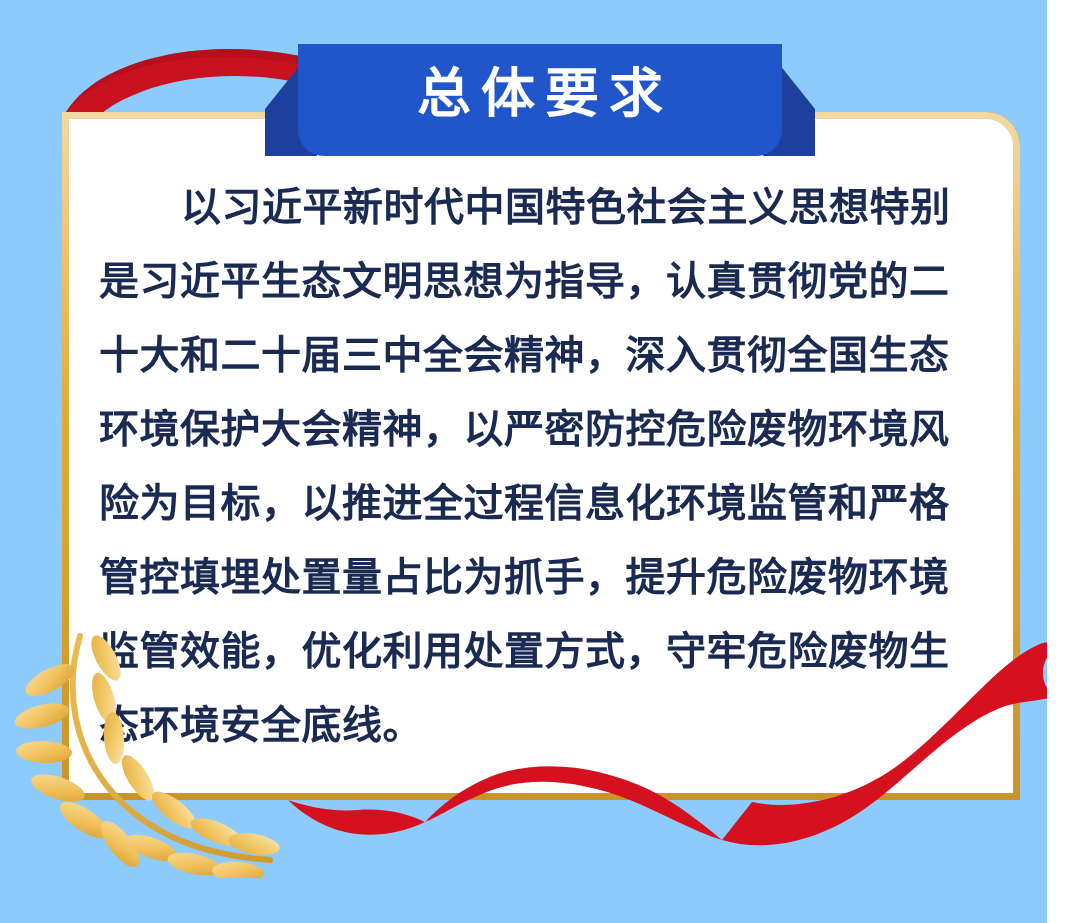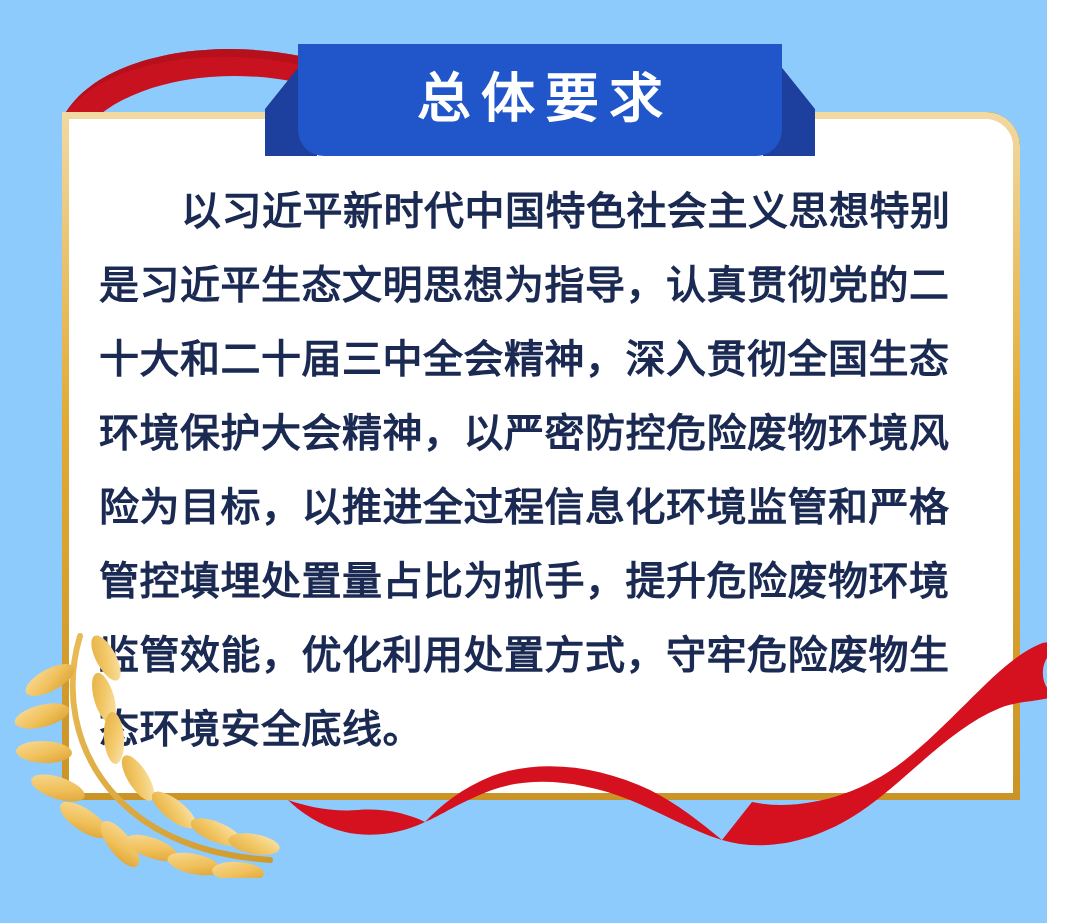--- a/index.html
+++ b/index.html
@@ -14,20 +14,21 @@
     font-family: "Liberation Sans", "DejaVu Sans", sans-serif;
   }
 
   
   .poster {
     position: relative;
     width: 1047px;
     height: 923px;
     background: #8ecbfd;
     overflow: hidden;
+    font-family: Liberation Mono, monospace;
   }
 
   
   .deco-layer {
     position: absolute;
     left: 0;
     top: 0;
     width: 1080px;
     height: 923px;
     pointer-events: none;

